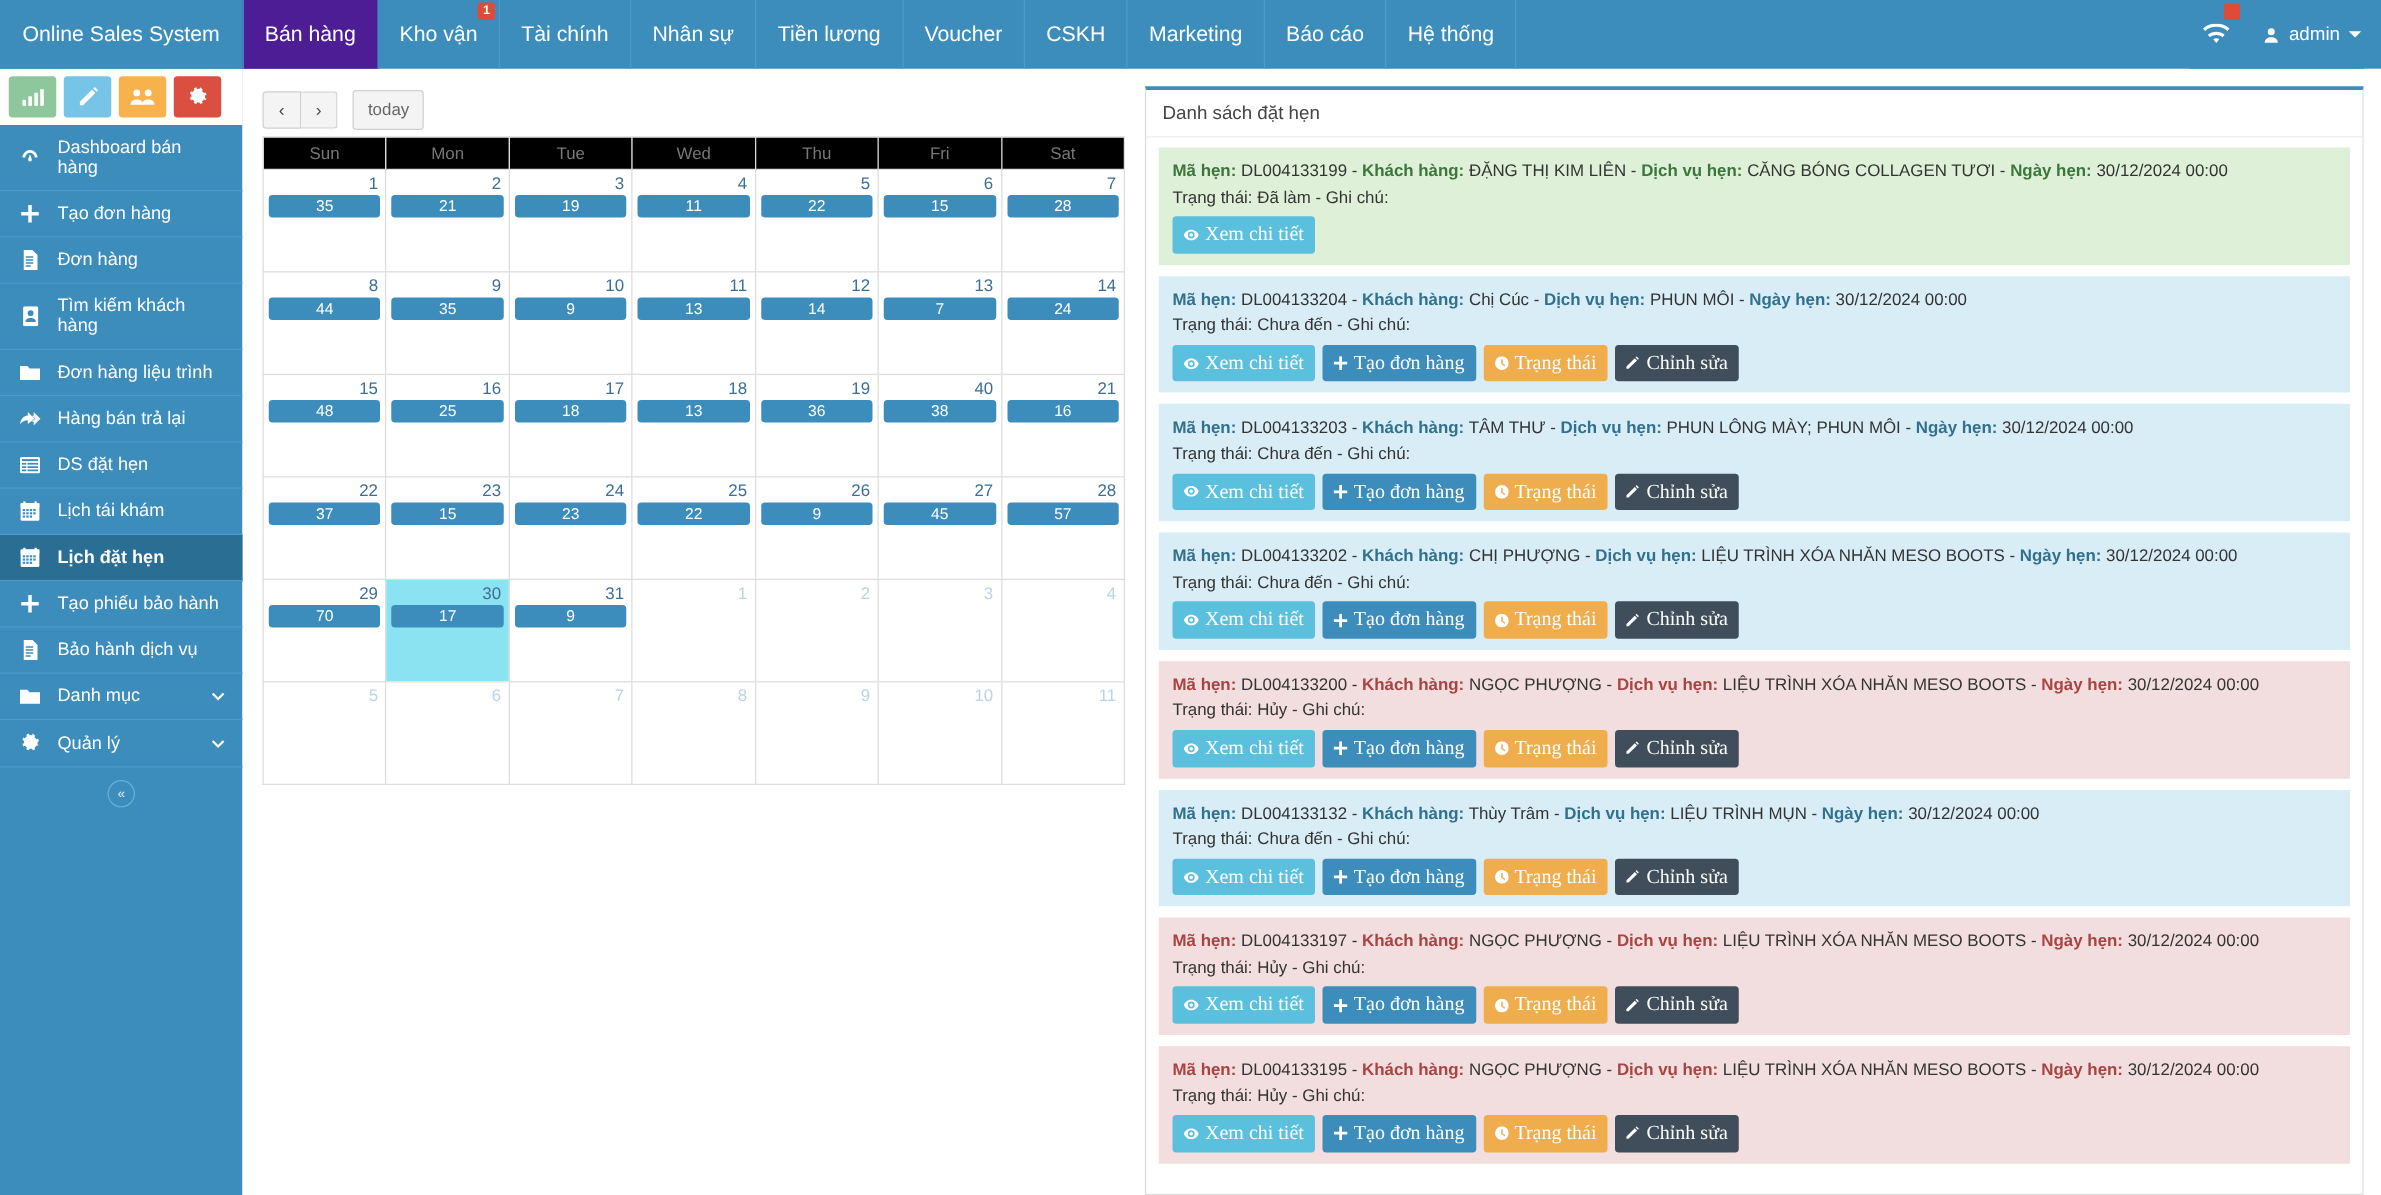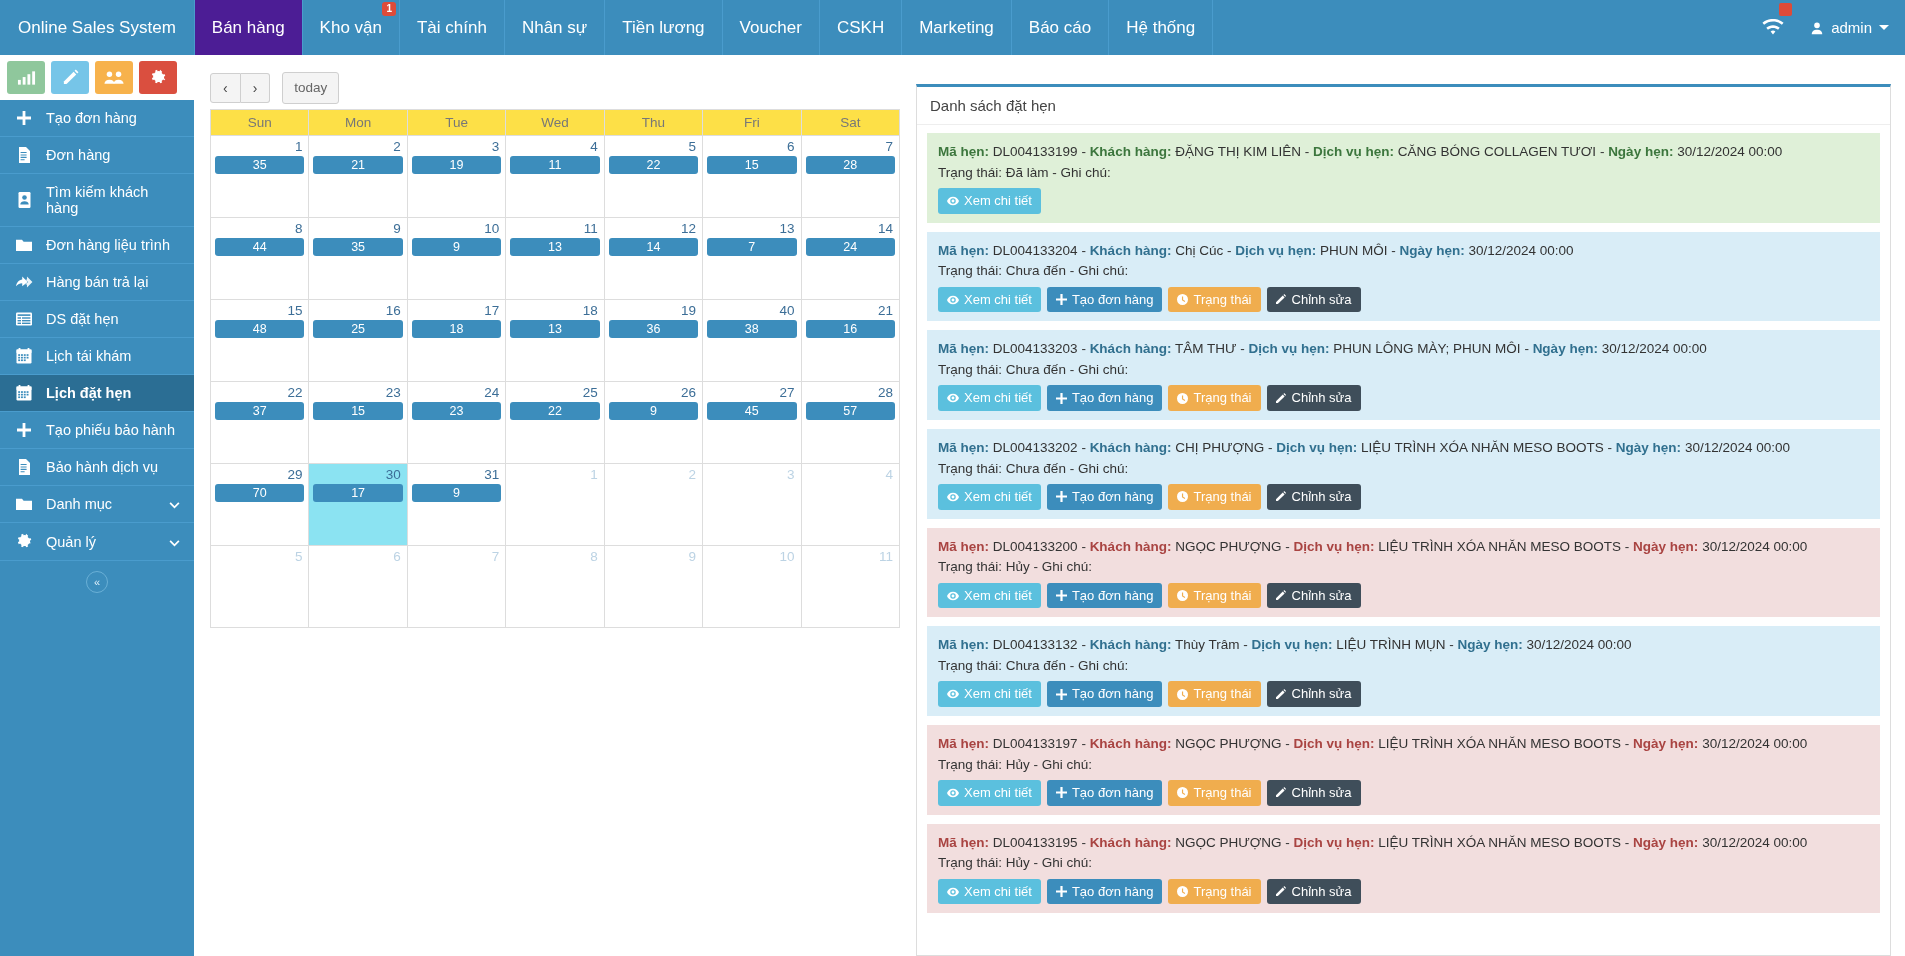--- a/index.html
+++ b/index.html
@@ -92,53 +92,53 @@
   }
   .cbtn.prev{ border-radius:3px 0 0 3px; }
   .cbtn.next{ border-radius:0 3px 3px 0; border-left:none; }
   .cbtn.today{ margin-left:12px; border-radius:3px; color:#666; font-size:13.5px; padding:6px 11px;}
   .caltitle{
     position:absolute; left:0; right:0; text-align:center;
     font-size:26px; color:#5b9bd5; font-weight:normal; pointer-events:none;
   }
   table.cal{ border-collapse:collapse; width:690px; border:1px solid #ddd; table-layout:fixed; }
   table.cal th{
-    background:#fde047; border:1px solid #ddd; font-weight:normal;
+    background:#000000; border:1px solid #ddd; font-weight:normal;
     color:#777; font-size:13.5px; padding:5px 0; text-align:center;
   }
   table.cal td{
     border:1px solid #ddd; vertical-align:top; height:82px; padding:0; position:relative;
   }
   td.today-cell{ background:#8be3f2; }
   .daynum{ text-align:right; font-size:13.5px; color:#3c6e97; padding:3px 6px 1px 0; }
   td.other .daynum{ color:#bcd3e4; }
   .evt{
     background:#3c8dbc; color:#fff; font-size:12.5px; text-align:center;
     margin:1px 4px 0 4px; border-radius:3px; padding:2px 0; cursor:pointer;
   }
   
   .panel{ flex:1; border:1px solid #ddd; border-top:3px solid #3c8dbc; background:#fff;
-          display:flex; flex-direction:column; min-width:0; margin-top:17px; }
+          display:flex; flex-direction:column; min-width:0; margin-top:2px; }
   .panel-hd{ padding:10px 13px; border-bottom:1px solid #eee; font-size:15px; color:#444; }
   .panel-bd{ padding:8px 10px 10px 10px; overflow:hidden; }
   .appt{ padding:9px 11px 9px 11px; margin-bottom:9px; }
   .appt.green{ background:#dff0d8; }
   .appt.blue{ background:#d9edf7; }
   .appt.red{ background:#f2dede; }
   .appt .ln1{ font-size:13.5px; color:#333; line-height:1.45; }
   .appt .ln2{ font-size:13.5px; color:#333; line-height:1.45; margin-top:1px; }
   .appt b{ font-weight:bold; }
   .appt.green b{ color:#3c763d; }
   .appt.blue b{ color:#31708f; }
   .appt.red b{ color:#a94442; }
   .btnrow{ display:flex; gap:6px; margin-top:6px; flex-wrap:wrap; }
   .abtn{
-    border:none; border-radius:3px; color:#fff; font-size:13px;
+    border:none; border-radius:3px; color:#fff; font-size:16px;
     padding:4px 9px; cursor:pointer; display:inline-flex; align-items:center; gap:5px;
-    font-family:Liberation Sans, sans-serif; line-height:1.35;
+    font-family:Liberation Serif, serif; line-height:1.35;
   }
   .abtn.info{ background:#5bc0de; }
   .abtn.primary{ background:#3c8dbc; }
   .abtn.warn{ background:#f0ad4e;text-align:right; }
   .abtn.dark{ background:#3f4e5a; }
   .abtn svg{ fill:#fff; }
   .rightedge{ position:absolute; right:0; top:55px; bottom:0; width:14px; background:#fff; }
 </style>
 </head>
 <body>
@@ -228,20 +228,29 @@
         <svg width="17" height="17" viewBox="0 0 18 18" aria-hidden="true">
           <path d="M9 5.6A3.4 3.4 0 1 0 9 12.4 3.4 3.4 0 0 0 9 5.6zm0 5.2a1.8 1.8 0 1 1 0-3.6 1.8 1.8 0 0 1 0 3.6z"></path>
           <path d="M16.2 10.6l-1.4-.5a6 6 0 0 0 0-2.2l1.4-.5-.9-2.2-1.4.6a6 6 0 0 0-1.6-1.6l.6-1.4L10.7.9l-.5 1.4a6 6 0 0 0-2.2 0L7.5.9 5.3 1.8l.6 1.4A6 6 0 0 0 4.3 4.8L2.9 4.2 2 6.4l1.4.5a6 6 0 0 0 0 2.2L2 9.6l.9 2.2 1.4-.6a6 6 0 0 0 1.6 1.6l-.6 1.4 2.2.9.5-1.4a6 6 0 0 0 2.2 0l.5 1.4 2.2-.9-.6-1.4a6 6 0 0 0 1.6-1.6l1.4.6z"></path>
         </svg>
       </div>
     </div>
     <ul class="menu" id="sidemenu">
         <li class="">
           <span class="mi">
             <svg width="16" height="16" viewBox="0 0 16 16">
+              <path d="M8 2a6 6 0 0 0-6 6h2.2A3.8 3.8 0 0 1 8 4.2 3.8 3.8 0 0 1 11.8 8H14a6 6 0 0 0-6-6zm0 3.4L6.6 9.2a1.5 1.5 0 1 0 2.8 0z"></path>
+              <path d="M2 9h12v1.4H2z" opacity=".0"></path>
+            </svg>
+          </span>
+          <span>Dashboard bán hàng</span>
+        </li>
+        <li class="">
+          <span class="mi">
+            <svg width="16" height="16" viewBox="0 0 16 16">
               <path d="M6.6 1h2.8v5.6H15v2.8H9.4V15H6.6V9.4H1V6.6h5.6z"></path>
             </svg>
           </span>
           <span>Tạo đơn hàng</span>
         </li>
         <li class="">
           <span class="mi">
             <svg width="15" height="16" viewBox="0 0 15 16">
               <path d="M2 0h7l4 4v12H2z" fill="#fff"></path>
               <path d="M3.6 5h6v1.1h-6zm0 2.4h6v1.1h-6zm0 2.4h6v1.1h-6zm0 2.4h4v1.1h-4z" fill="#3c8dbc"></path>

